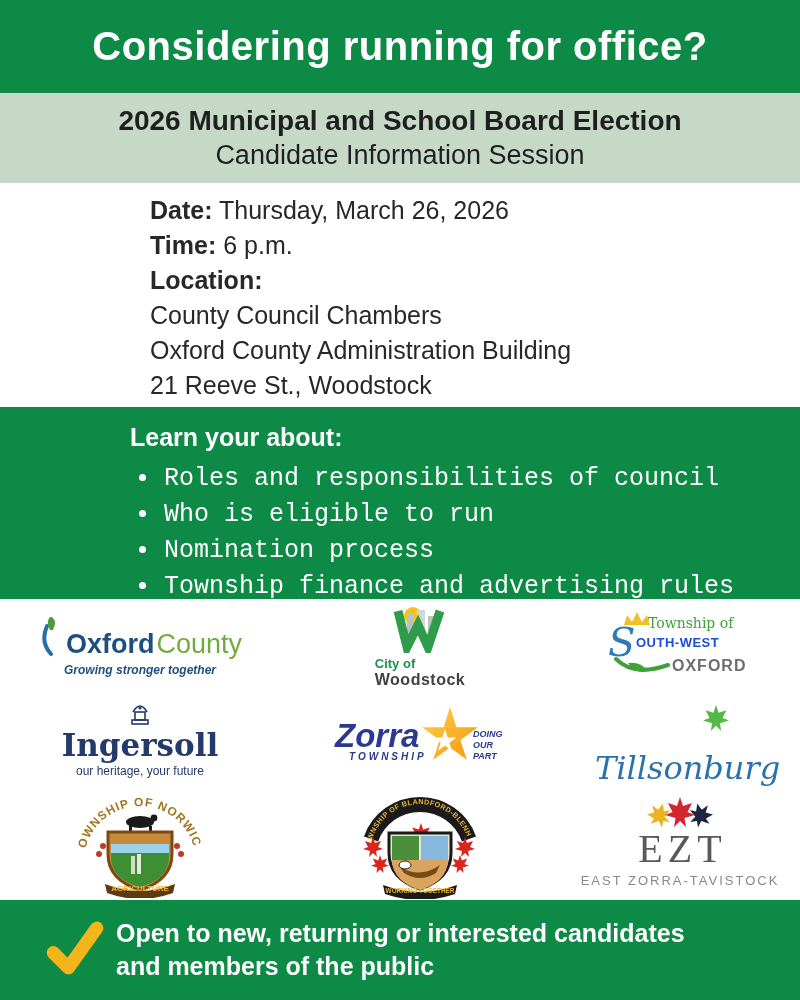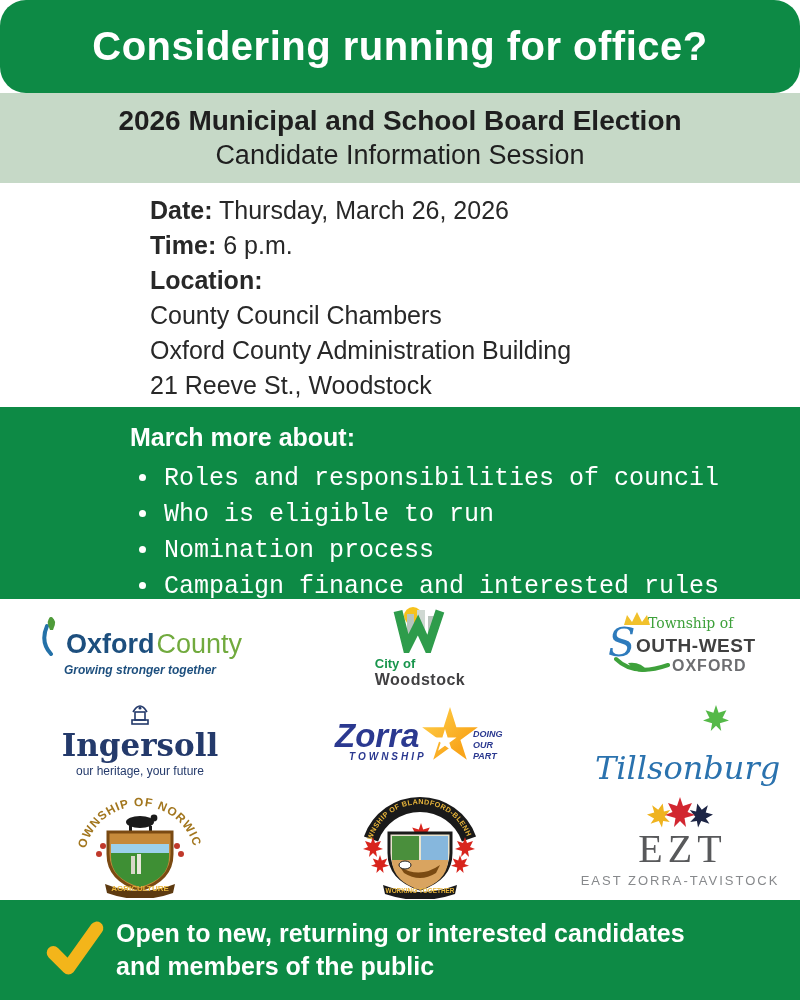--- a/index.html
+++ b/index.html
@@ -6,21 +6,21 @@
   body{
     width:800px;height:1000px;
     font-family:"Liberation Sans",sans-serif;
     background:#ffffff;
     overflow:hidden;
     color:#262626;
   }
   
   .top-banner{
     height:93px;background:#0d8a45;
-    display:flex;align-items:center;justify-content:center;border-radius:26px;
+    display:flex;align-items:center;justify-content:center;
   }
   .top-banner h1{
     margin:0;color:#ffffff;font-size:40px;font-weight:bold;letter-spacing:.5px;
   }
   
   .subheader{
     height:90px;background:#c6d9c7;text-align:center;
     display:flex;flex-direction:column;justify-content:center;gap:3px;
   }
   .subheader .sub1{font-size:28px;font-weight:bold;color:#1f1f1f;}
@@ -57,21 +57,21 @@
   
   .ws-row{display:flex;align-items:center;flex-direction:column;}
   .ws-text{display:flex;flex-direction:column;line-height:1;}
   .ws-city{font-size:13px;font-weight:bold;color:#18954c;margin-bottom:2px;}
   .ws-name{font-size:16px;font-weight:bold;color:#414042;letter-spacing:.5px;}
   
   .swox{position:relative;width:160px;height:72px;}
   .swox-crown{position:absolute;left:22px;top:0;}
   .swox-town{position:absolute;left:48px;top:4px;font-family:"DejaVu Serif",serif;font-size:14px;color:#3ea13b;}
   .swox-s{position:absolute;left:8px;top:8px;font-family:"DejaVu Serif",serif;font-style:italic;font-size:40px;color:#2e7bbc;}
-  .swox-sw{position:absolute;left:36px;top:24px;font-size:19px;font-weight:bold;color:#404040;letter-spacing:.5px;}
+  .swox-sw{position:absolute;left:36px;top:24px;font-size:13px;font-weight:bold;color:#1d4ed8;letter-spacing:.5px;}
   .swox-ox{position:absolute;left:72px;top:46px;font-size:16px;font-weight:bold;color:#6d6e71;letter-spacing:1px;}
   .swox-swoosh{position:absolute;left:14px;top:44px;}
   
   .ing-name{font-family:"DejaVu Serif",serif;font-weight:bold;font-size:31px;color:#243a6b;line-height:1;}
   .ing-tag{font-size:12px;color:#243a6b;margin-top:3px;}
   
   .zorra{position:relative;width:170px;height:64px;}
   .zorra-name{position:absolute;left:0;top:12px;font-size:33px;font-weight:bold;font-style:italic;color:#2b3990;line-height:1;}
   .zorra-town{position:absolute;left:14px;top:44px;font-size:10px;font-weight:bold;font-style:italic;letter-spacing:3px;color:#2b3990;}
   .zorra-star{position:absolute;left:86px;top:0;width:58px;height:58px;
@@ -110,26 +110,26 @@
 <section class="details">
   <p><b>Date:</b> <span>Thursday, March 26, 2026</span></p>
   <p><b>Time:</b> <span>6 p.m.</span></p>
   <p><b>Location:</b></p>
   <p>County Council Chambers</p>
   <p>Oxford County Administration Building</p>
   <p>21 Reeve St., Woodstock</p>
 </section>
 
 <section class="learn-section">
-  <h2>March more about:</h2>
+  <h2>Learn your about:</h2>
   <ul>
     <li>Roles and responsibilities of council</li>
     <li>Who is eligible to run</li>
     <li>Nomination process</li>
-    <li>Campaign finance and interested rules</li>
+    <li>Township finance and advertising rules</li>
   </ul>
 </section>
 
 <section class="logos">
 
   <div class="logo">
     <div class="ox-row">
       <span>
         <svg width="26" height="40" viewBox="0 0 26 40">
           <path d="M13 38 Q2 26 9 10" stroke="#2471a8" stroke-width="4" fill="none" stroke-linecap="round"></path>

